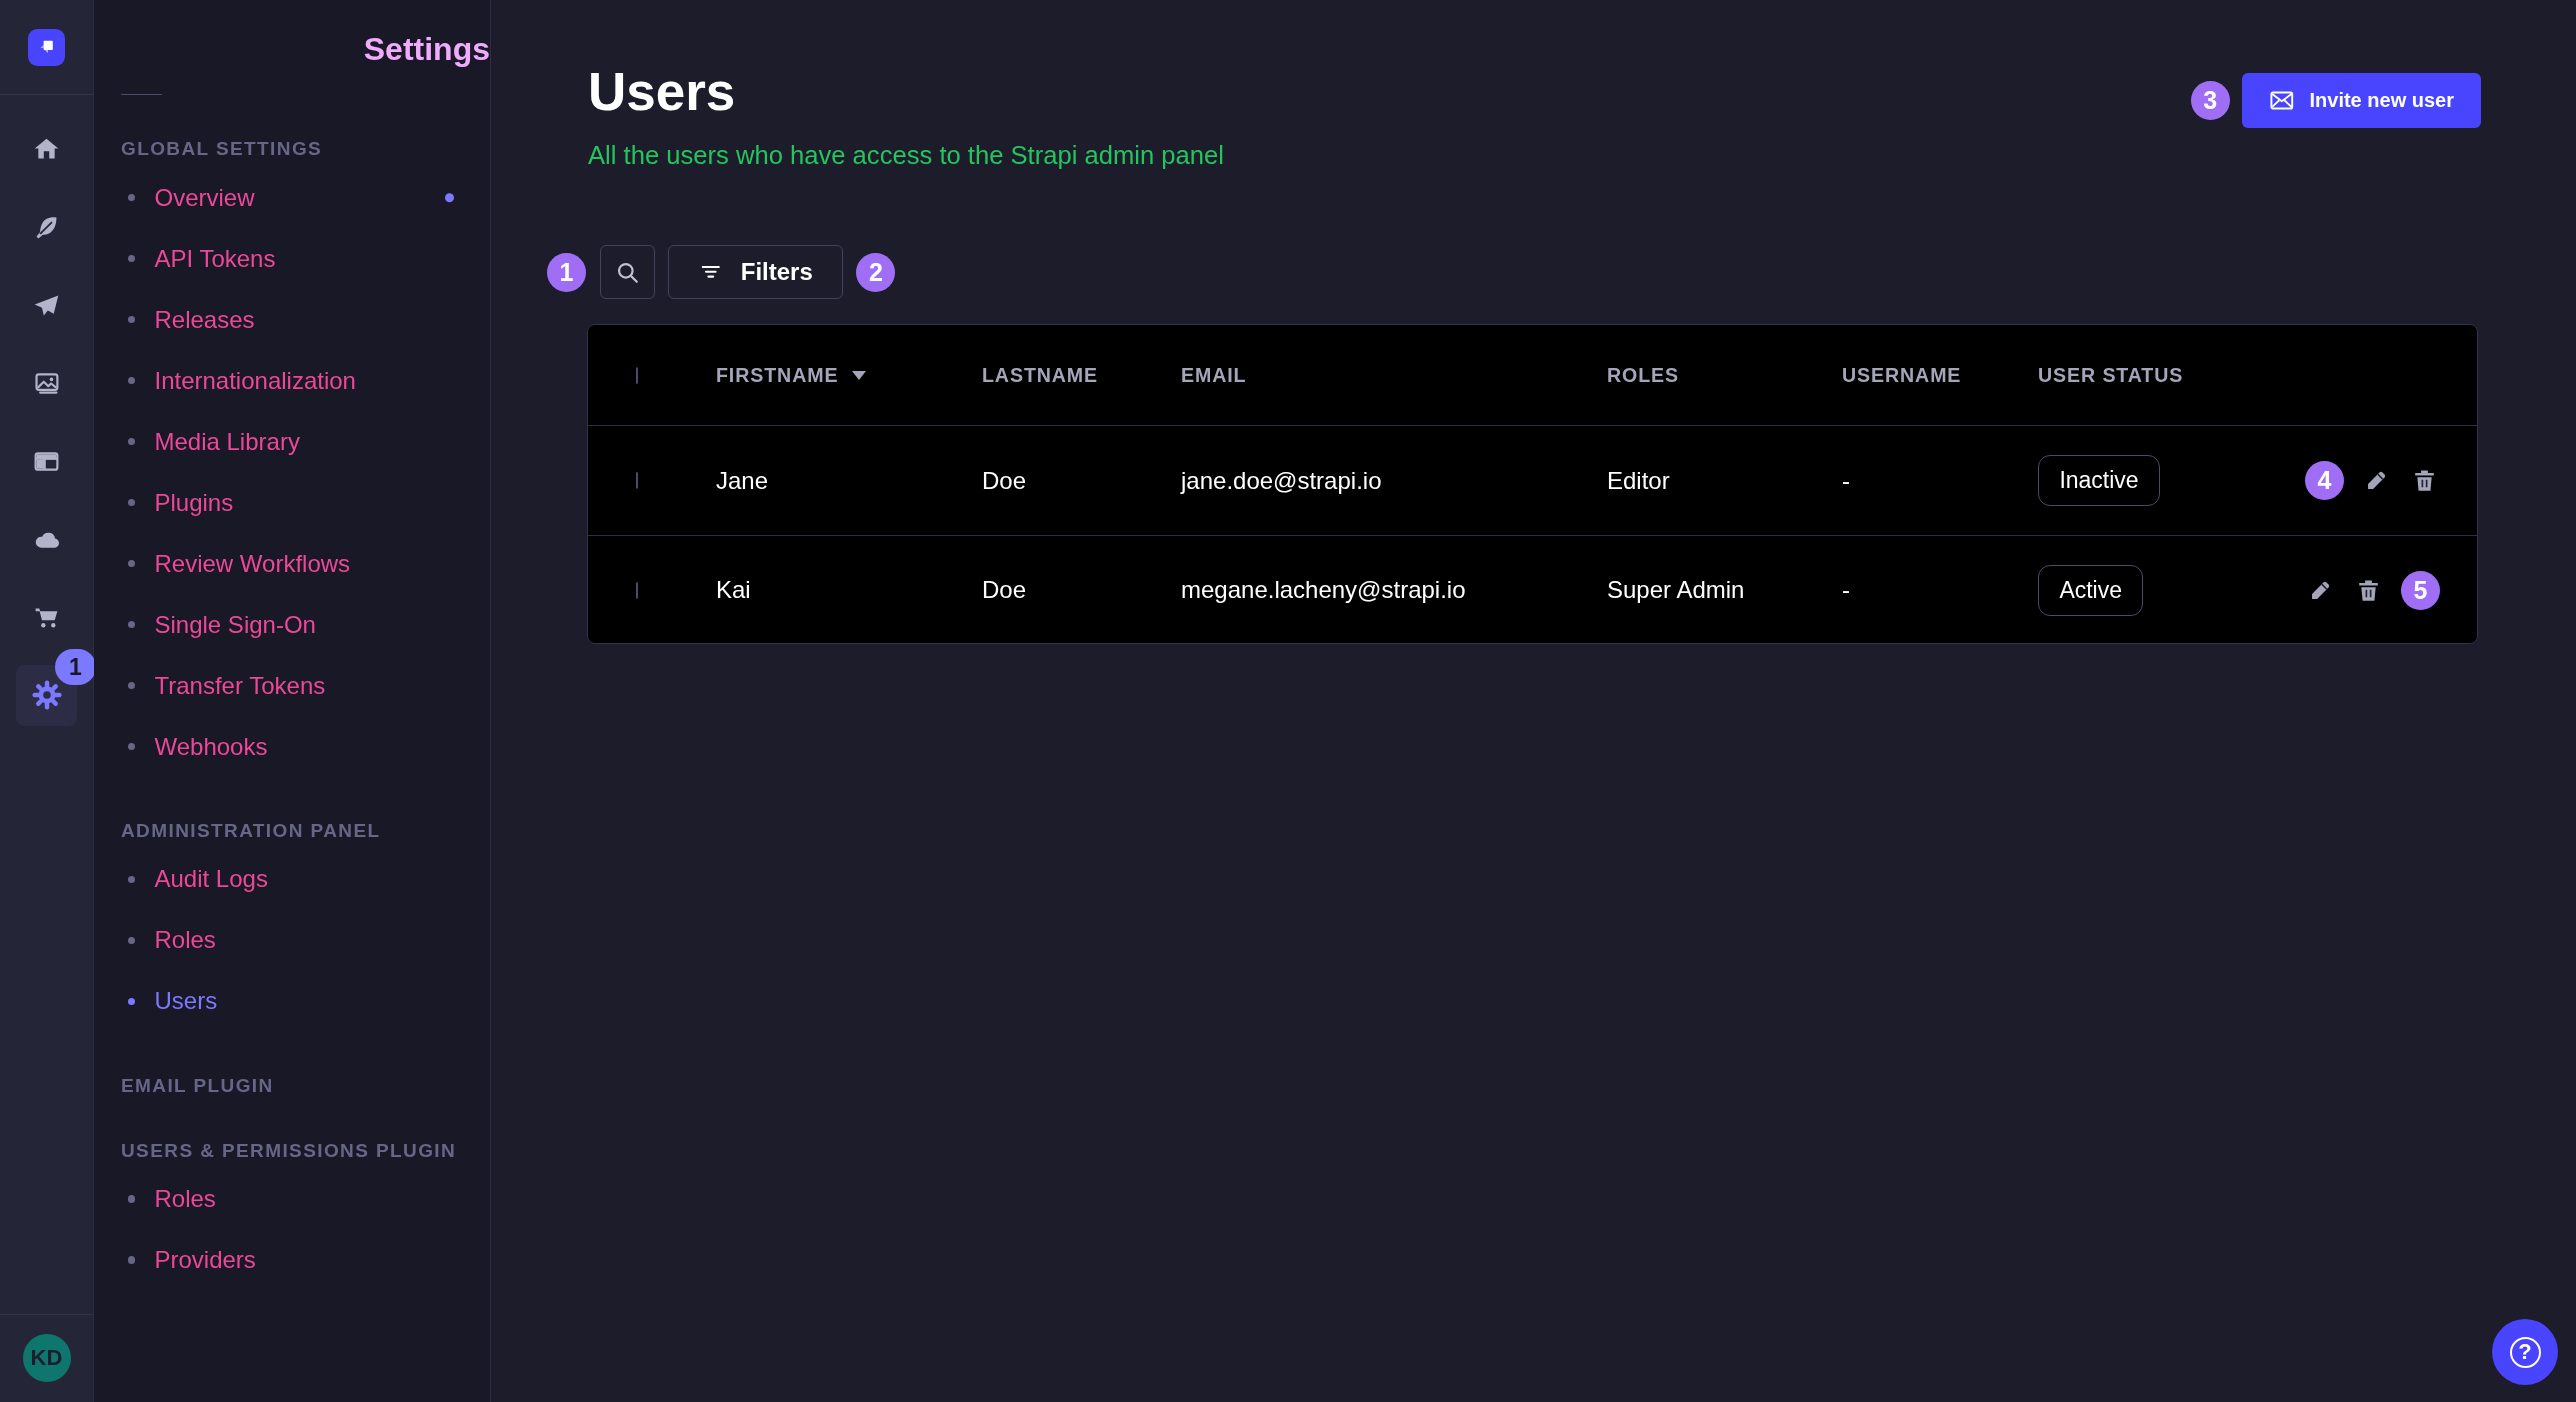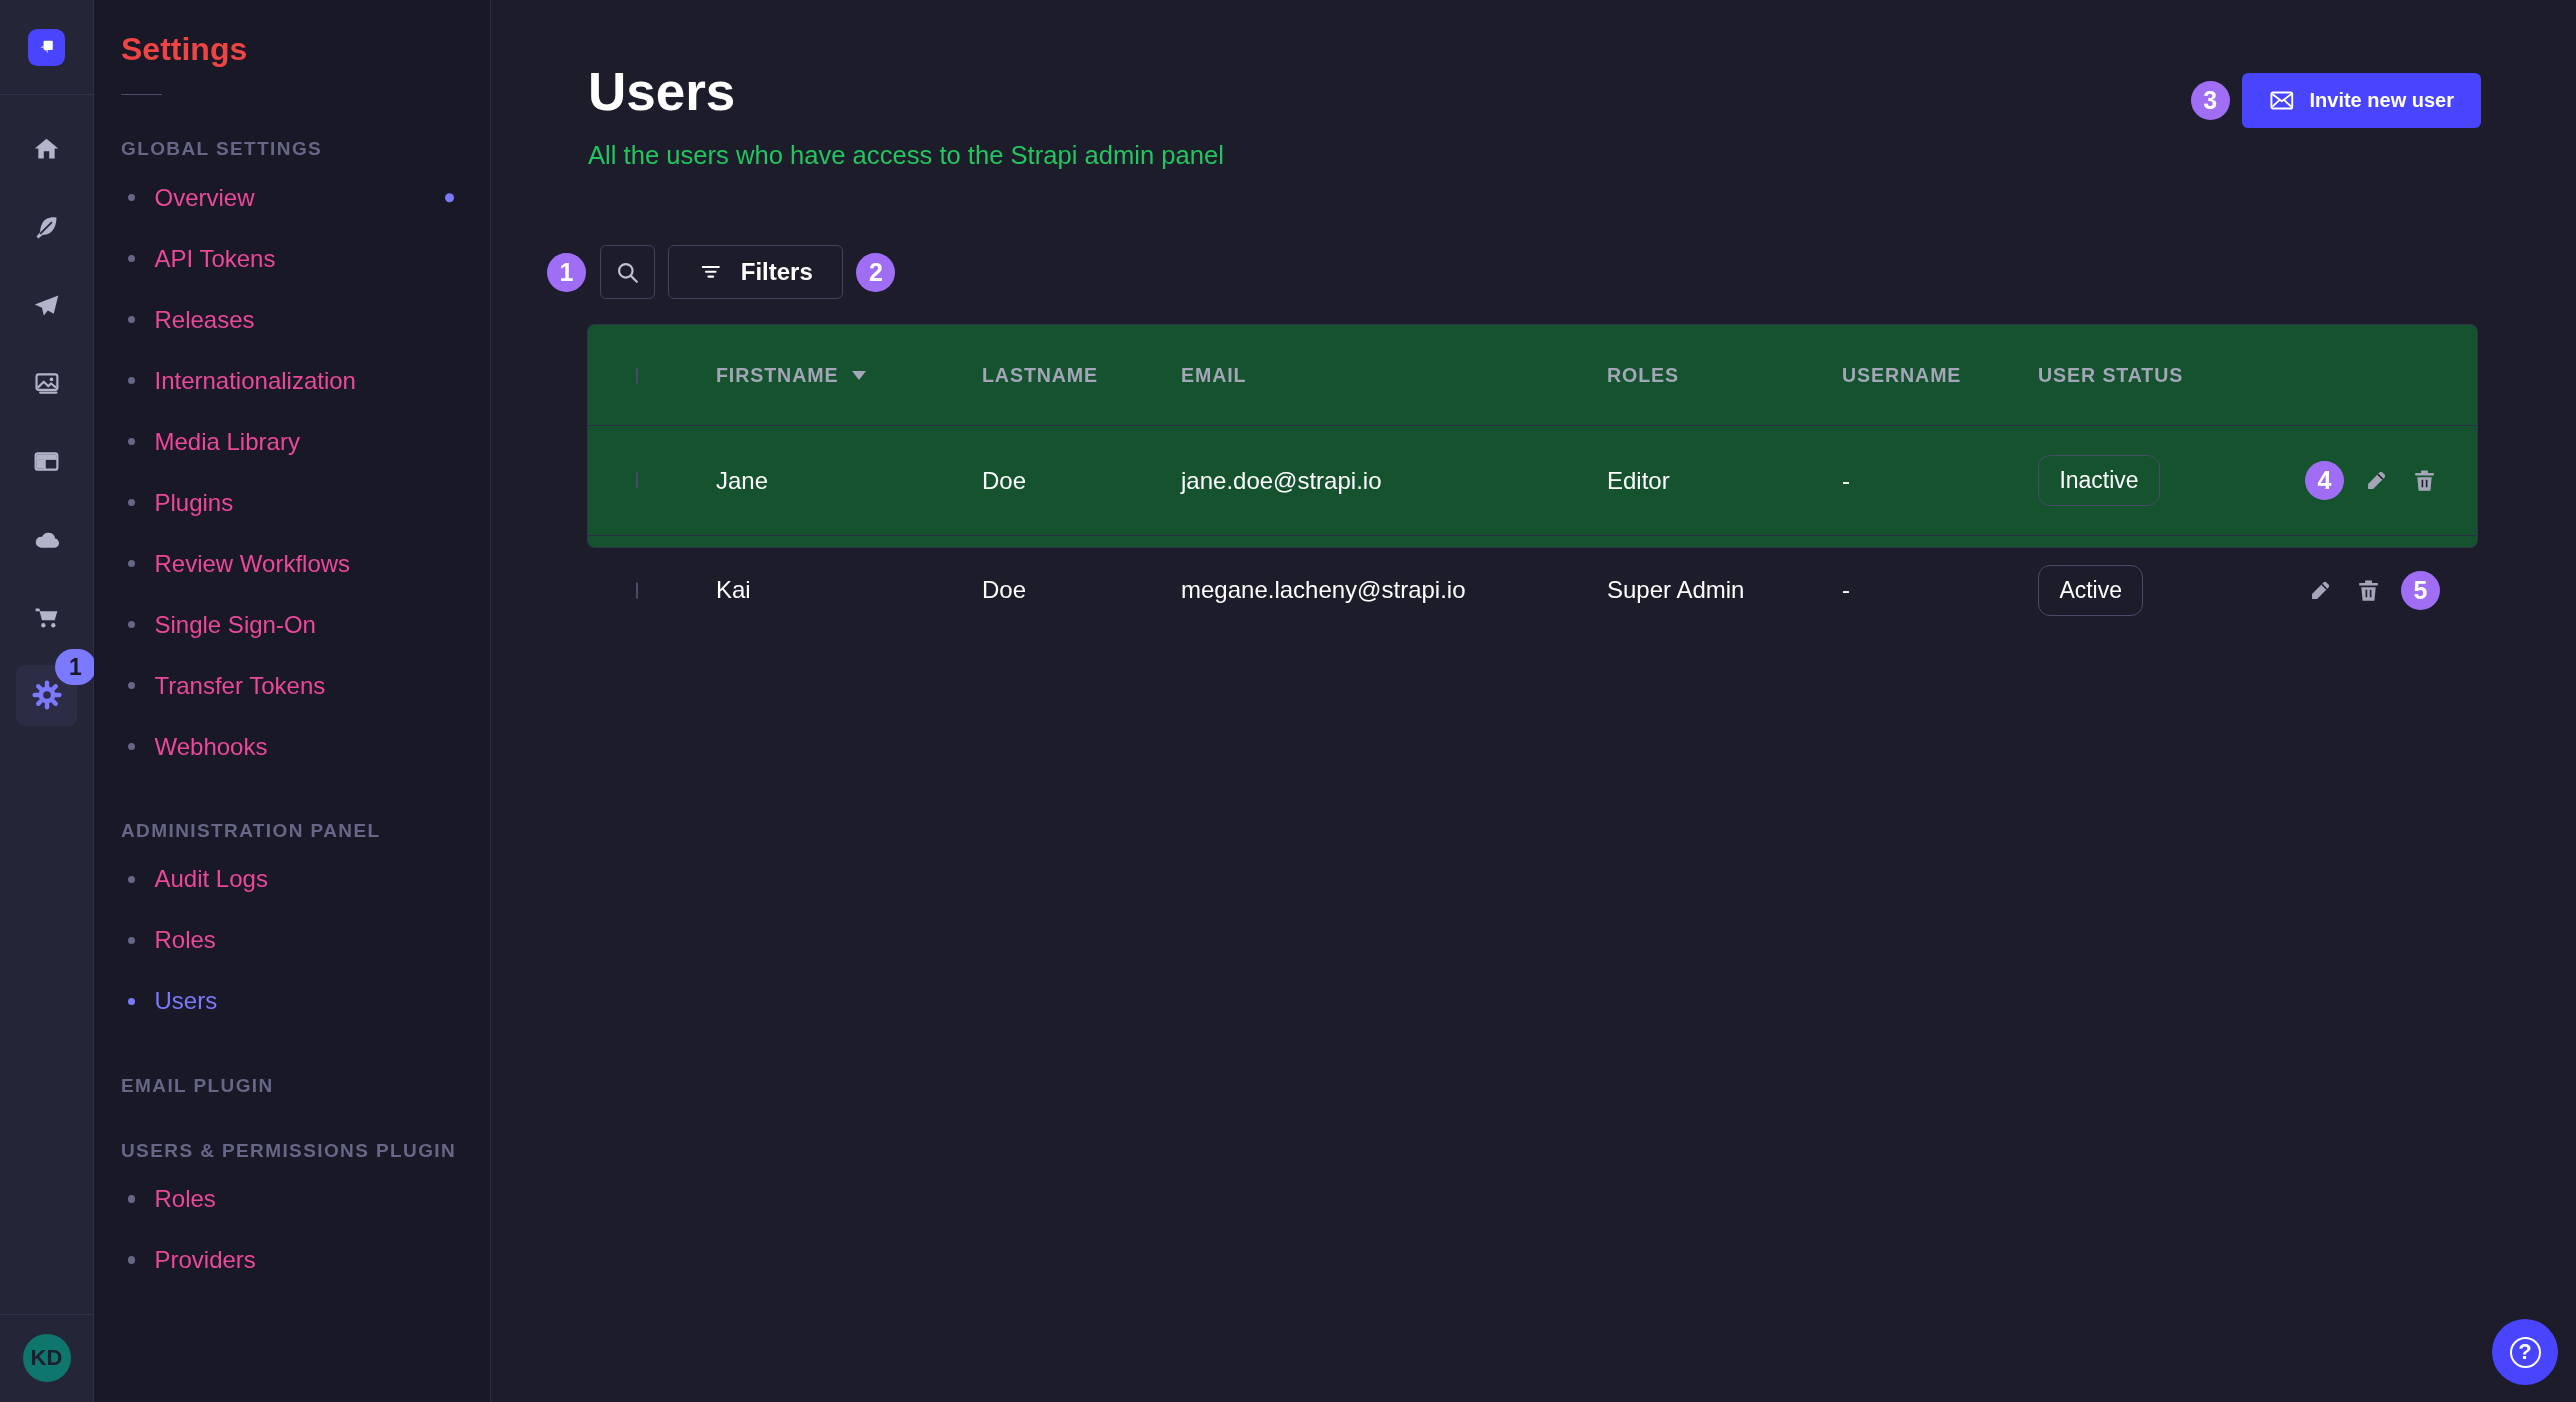--- a/index.html
+++ b/index.html
@@ -34,21 +34,21 @@
     color:#1d1d30; font-size:22px; font-weight:700;
     display:flex; align-items:center; justify-content:center; cursor:pointer;
   }
 
   
   .settingsnav {
     position:absolute; left:94px; top:0; bottom:0; width:397px;
     background:#181826; border-right:0.9px solid #2d2d44;
     padding:31px 0 0 27px; overflow:hidden;
   }
-  .settingsnav h1 { font-size:32px; font-weight:700; color:#ef4444; }
+  .settingsnav h1 { font-size:32px; font-weight:700; color:#f0abfc;text-align:right; }
   .title-rule { width:41px; height:1.7px; background:#4a4a6a; margin-top:25.6px; }
   .section-label {
     font-size:19px; font-weight:700; color:#666687;
     letter-spacing:1.4px; text-transform:uppercase;
     margin-top:43px; margin-bottom:6.8px;
   }
   .nav-item {
     position:relative; height:61px; display:flex; align-items:center; gap:19px;
     cursor:pointer; padding-left:6.8px; margin-right:0;
   }
@@ -81,22 +81,22 @@
     display:flex; align-items:center; justify-content:center; cursor:pointer;
   }
   .filters-btn {
     height:54px; padding:0 29px; background:transparent; border:0.9px solid #42425f; border-radius:6px;
     color:#fff; font-size:24px; font-weight:700; font-family:"Liberation Sans", sans-serif;
     display:flex; align-items:center; gap:17px; cursor:pointer;
   }
 
   
   .table {
-    position:absolute; top:324px; left:95px; right:98px; height:224px;
-    background:#14532d; border:0.9px solid #32324d; border-radius:7.7px;
+    position:absolute; top:324px; left:95px; right:98px; height:320px;
+    background:#000000; border:0.9px solid #32324d; border-radius:7.7px;
   }
   .trow { display:flex; align-items:center; padding:0 37px 0 48px; }
   .thead { height:101px; border-bottom:0.9px solid #2e2e49; }
   .tbody-row { height:109px; }
   .tbody-row + .tbody-row { border-top:0.9px solid #2e2e49; }
   .col-cb { width:80px; }
   .col-fn { width:266px; display:flex; align-items:center; gap:13.6px; }
   .col-ln { width:199px; }
   .col-em { width:426px; }
   .col-ro { width:235px; }

